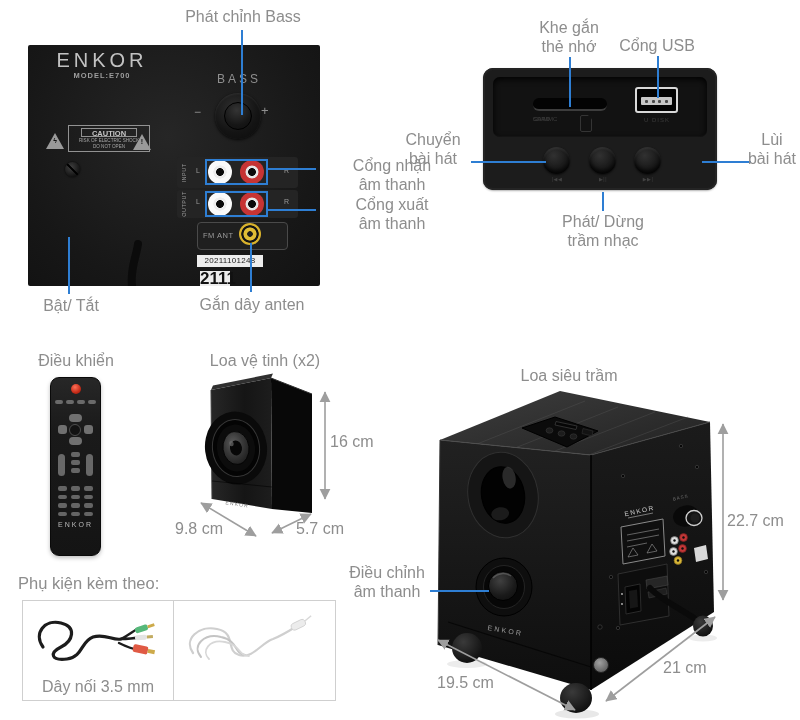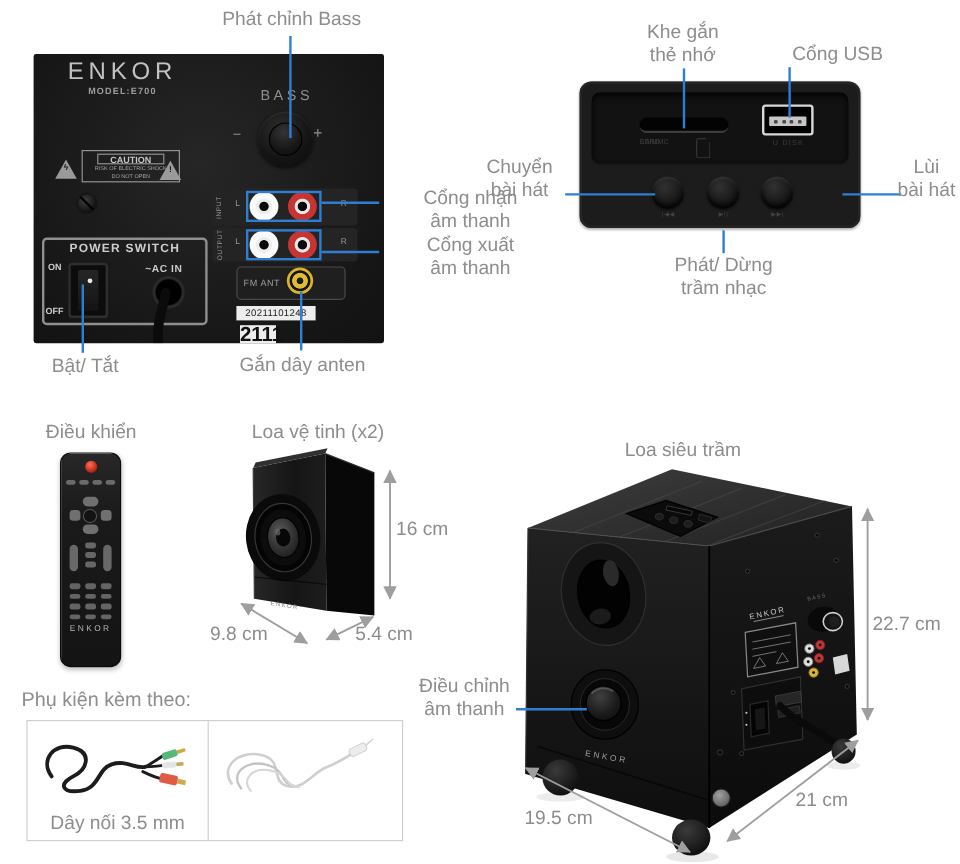--- a/index.html
+++ b/index.html
@@ -164,31 +164,20 @@
     <div class="brect" style="left:177px;top:114px;width:63px;height:26px;"></div>
     <div class="brect" style="left:177px;top:146px;width:63px;height:26px;"></div>
 
     <div class="fmbox"></div>
     <div class="fmlabel">FM ANT</div>
     <div class="jack-y" style="left:211px;top:178px;"></div>
 
     <div class="sticker1">20211101248</div>
     <div class="sticker2">2111</div>
 
-    <div class="psw">
-      <span class="t">POWER SWITCH</span>
-      <span class="on">ON</span>
-      <span class="off">OFF</span>
-      <span class="tgl">
-          <span class="rk"></span>
-          <span class="dot"></span>
-        </span>
-      <span class="acin">~AC IN</span>
-      <span class="grommet"></span>
-    </div>
     <svg class="abs" style="left:0;top:0;" width="292" height="241">
       <path d="M 110,199 C 108,213 102,224 104,241" stroke="#0b0b0b" stroke-width="8" fill="none" stroke-linecap="round"></path>
     </svg>
   </div>
 
   <div class="mpanel">
     <div class="recess"></div>
     <div class="slot"></div>
     <div class="sdtext">
       <span>SD/MMC</span>
@@ -466,21 +455,21 @@
   <div class="label lft" style="left:347px;top:195px;width:90px;">
     <span>Cổng xuất</span>
       <span>âm thanh</span>
   </div>
   <div class="label ctr" style="left:33px;top:296px;width:76px;">Bật/ Tắt</div>
   <div class="label ctr" style="left:193px;top:295px;width:118px;">Gắn dây anten</div>
   <div class="label ctr" style="left:524px;top:18px;width:90px;">
     <span>Khe gắn</span>
       <span>thẻ nhớ</span>
   </div>
-  <div class="label ctr" style="left:612px;top:36px;width:90px;margin-left:41px;">Cổng USB</div>
+  <div class="label ctr" style="left:612px;top:36px;width:90px;">Cổng USB</div>
   <div class="label ctr" style="left:397px;top:130px;width:72px;">
     <span>Chuyển</span>
       <span>bài hát</span>
   </div>
   <div class="label ctr" style="left:744px;top:130px;width:56px;">
     <span>Lùi</span>
       <span>bài hát</span>
   </div>
   <div class="label ctr" style="left:556px;top:212px;width:94px;">
     <span>Phát/ Dừng</span>
@@ -488,18 +477,18 @@
   </div>
   <div class="label ctr" style="left:30px;top:351px;width:92px;">Điều khiển</div>
   <div class="label ctr" style="left:198px;top:351px;width:134px;">Loa vệ tinh (x2)</div>
   <div class="label ctr" style="left:508px;top:366px;width:122px;">Loa siêu trầm</div>
   <div class="label ctr" style="left:340px;top:563px;width:94px;">
     <span>Điều chỉnh</span>
       <span>âm thanh</span>
   </div>
   <div class="label lft" style="left:330px;top:432px;">16 cm</div>
   <div class="label lft" style="left:175px;top:519px;">9.8 cm</div>
-  <div class="label lft" style="left:296px;top:519px;">5.4 cm</div>
+  <div class="label lft" style="left:296px;top:519px;">5.7 cm</div>
   <div class="label lft" style="left:727px;top:511px;">22.7 cm</div>
   <div class="label lft" style="left:663px;top:658px;">21 cm</div>
   <div class="label lft" style="left:437px;top:673px;">19.5 cm</div>
 
 </div>
 
 </body></html>

